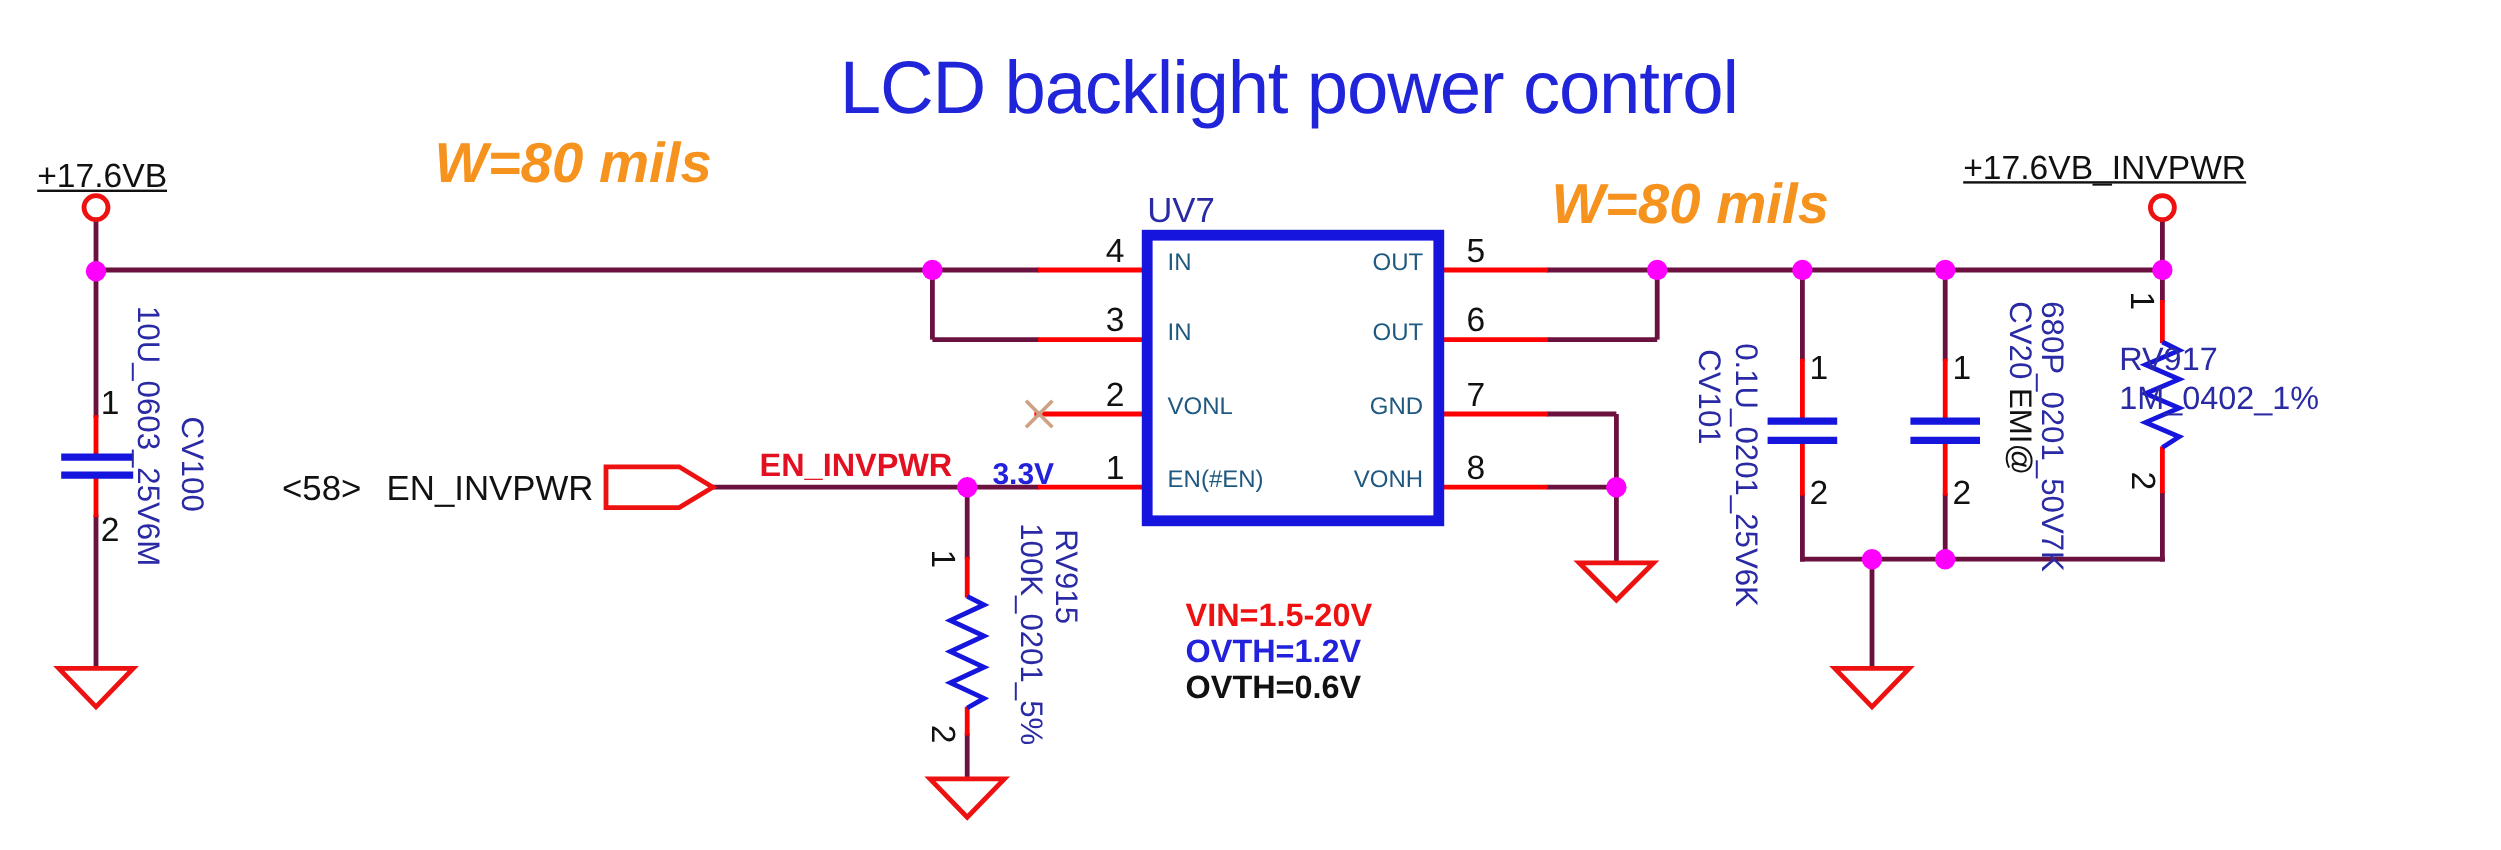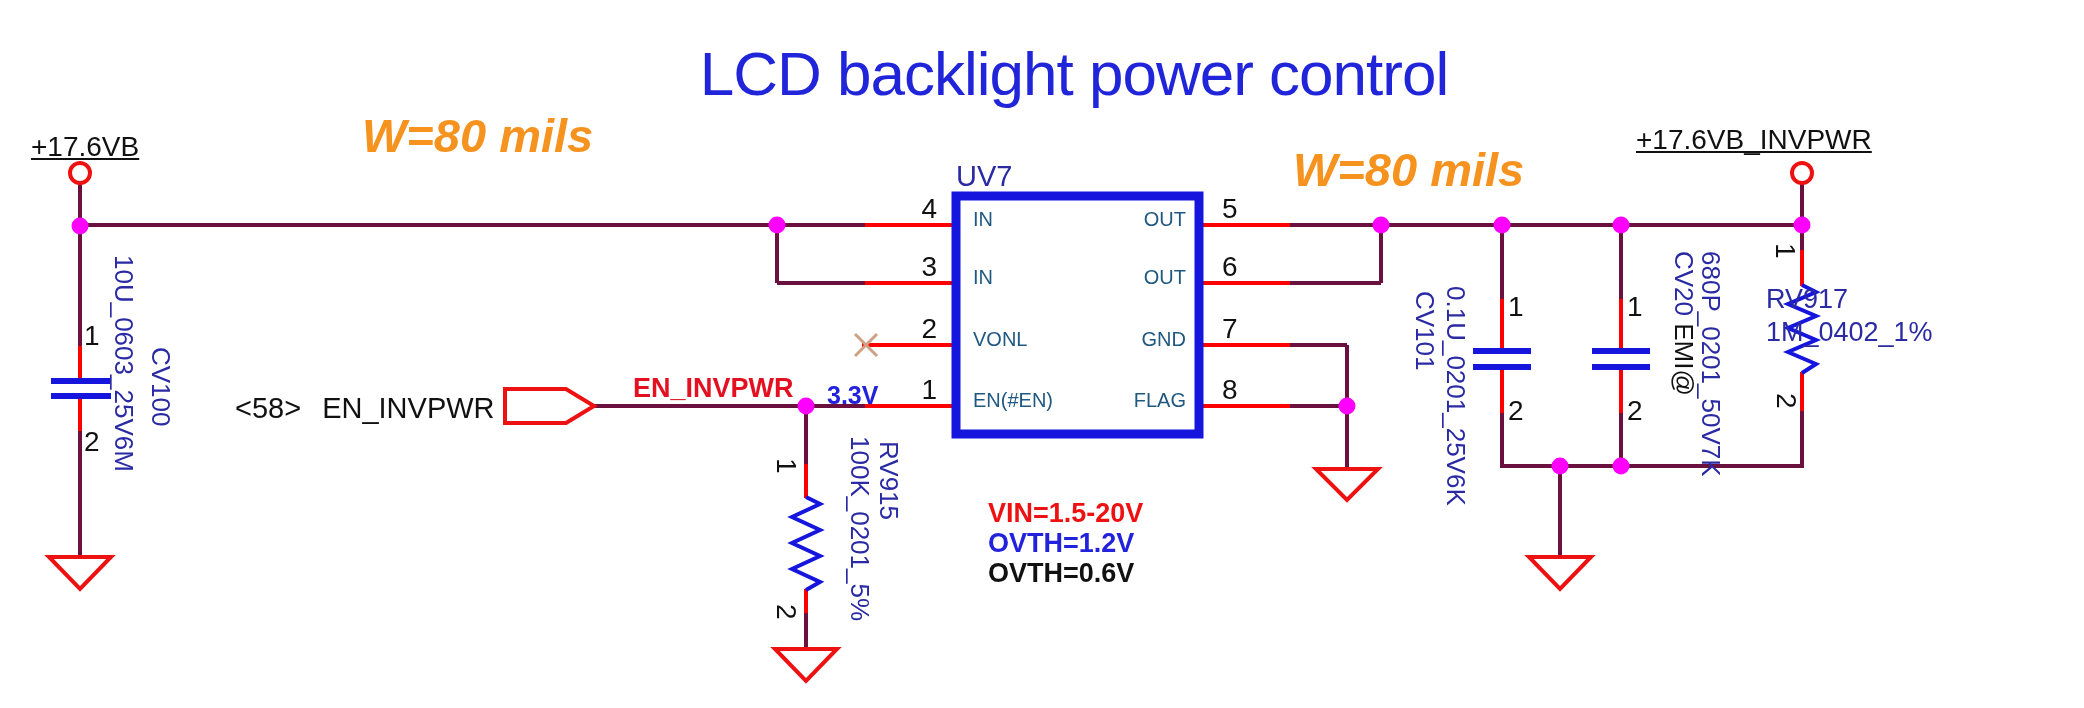--- a/index.html
+++ b/index.html
@@ -182,21 +182,21 @@
   <div class="abs pname pname-l" style="top:328px;">VONL</div>
   <div class="abs pname pname-l" style="top:389px;">EN(#EN)</div>
 
   <div class="abs pnum pnum-r" style="top:194px;">5</div>
   <div class="abs pnum pnum-r" style="top:252px;">6</div>
   <div class="abs pnum pnum-r" style="top:314px;">7</div>
   <div class="abs pnum pnum-r" style="top:375px;">8</div>
   <div class="abs pname pname-r" style="top:208px;">OUT</div>
   <div class="abs pname pname-r" style="top:266px;">OUT</div>
   <div class="abs pname pname-r" style="top:328px;">GND</div>
-  <div class="abs pname pname-r" style="top:389px;">FLAG</div>
+  <div class="abs pname pname-r" style="top:389px;">VONH</div>
 
   <div class="vlabel" style="top:347px;left:174px;">CV100</div>
   <div class="vlabel" style="top:255px;left:137px;">10U_0603_25V6M</div>
   <div class="abs cpin" style="top:321px;left:84px;">1</div>
   <div class="abs cpin" style="top:427px;left:84px;">2</div>
 
   <div class="vlabel" style="top:291px;left:1438px;">CV101</div>
   <div class="vlabel" style="top:286px;left:1469px;">0.1U_0201_25V6K</div>
   <div class="abs cpin" style="top:292px;left:1508px;">1</div>
   <div class="abs cpin" style="top:396px;left:1508px;">2</div>

